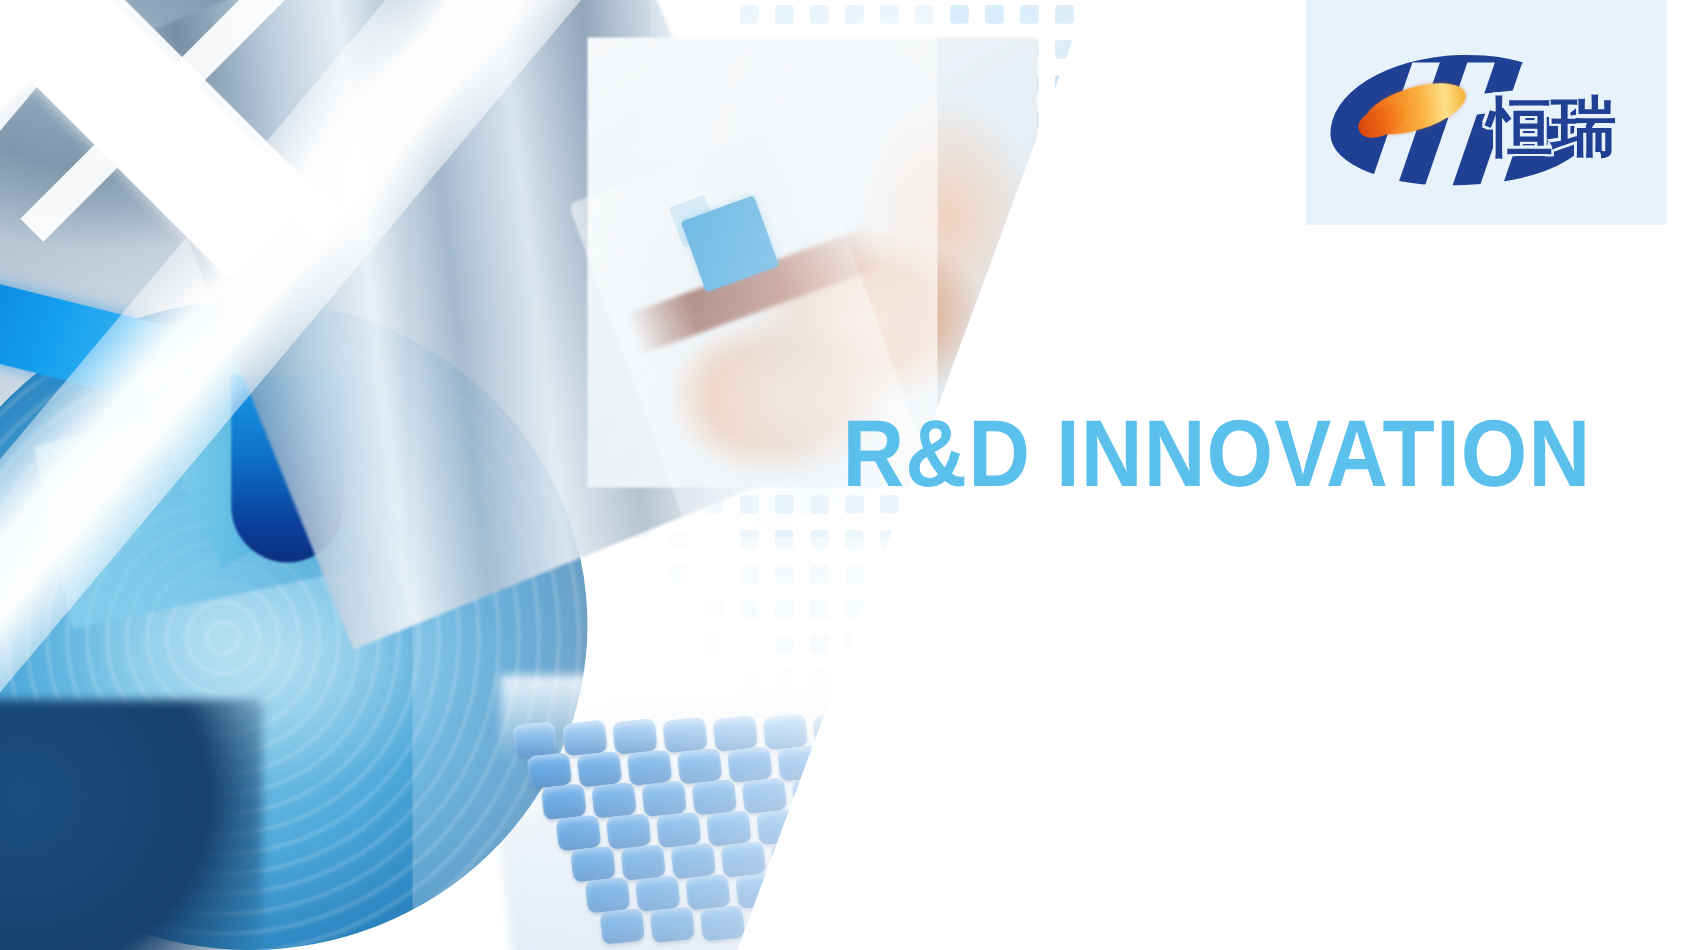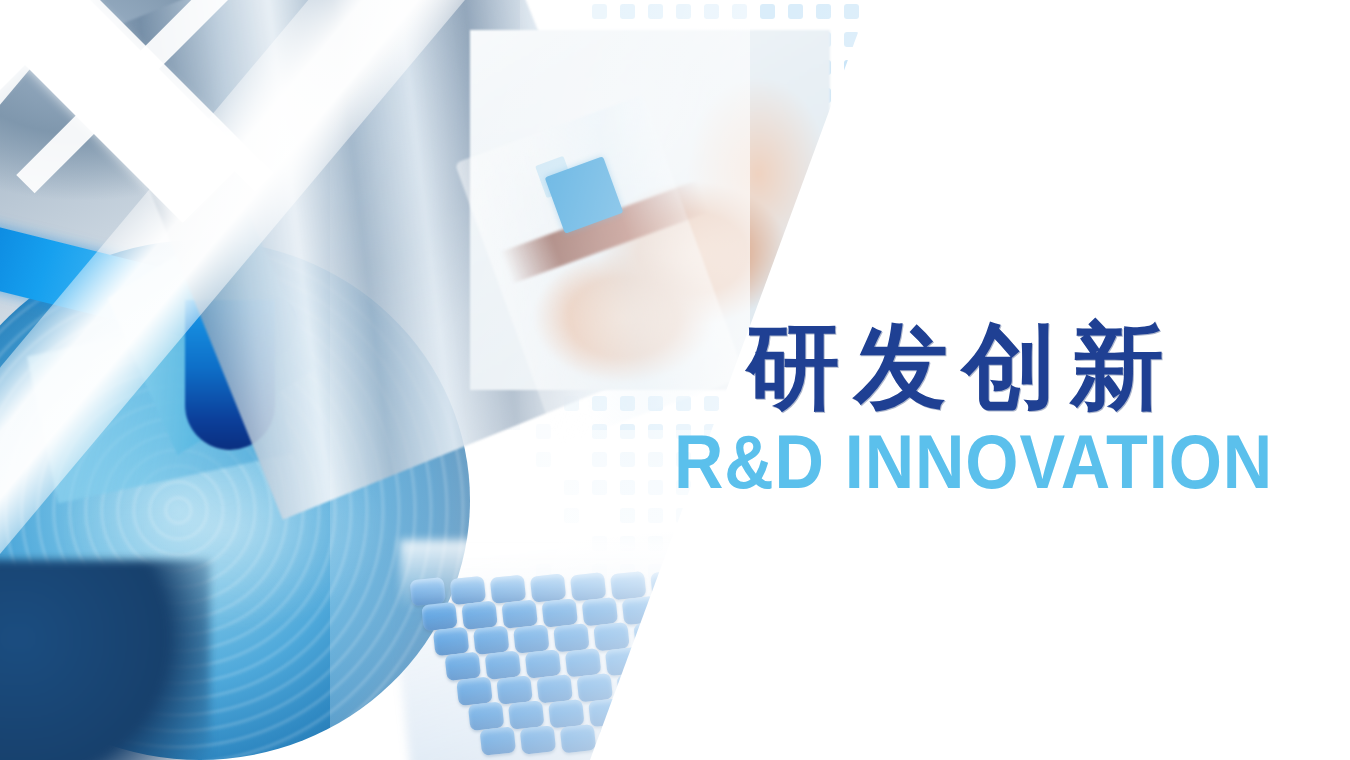--- a/index.html
+++ b/index.html
@@ -980,18 +980,30 @@
   <div class="band2"></div>
   <div class="band1"></div>
   <div class="chev chev-a"></div>
   <div class="chev chev-b"></div>
   <div class="chev chev-c"></div>
   <div class="chev chev-d"></div>
 
   <div class="veil"></div>
 
   <div id="headline">
-    <div id="title-cn">研发创新</div>
     <div id="title-en">R&amp;D INNOVATION</div>
   </div>
 
+  <div id="logo-box">
+    <div id="logo-mark">
+      <div class="lg-oval"></div>
+      <div class="lg-bar"></div>
+      <div class="lg-stripe lg-s1"></div>
+      <div class="lg-stripe lg-s2"></div>
+      <div class="lg-stripe lg-s3"></div>
+      <div class="lg-notch"></div>
+      <div class="lg-flame"></div>
+      <div class="lg-flame2"></div>
+      <div class="lg-text">恒瑞</div>
+    </div>
+  </div>
 
 </div>
 
 </body></html>

